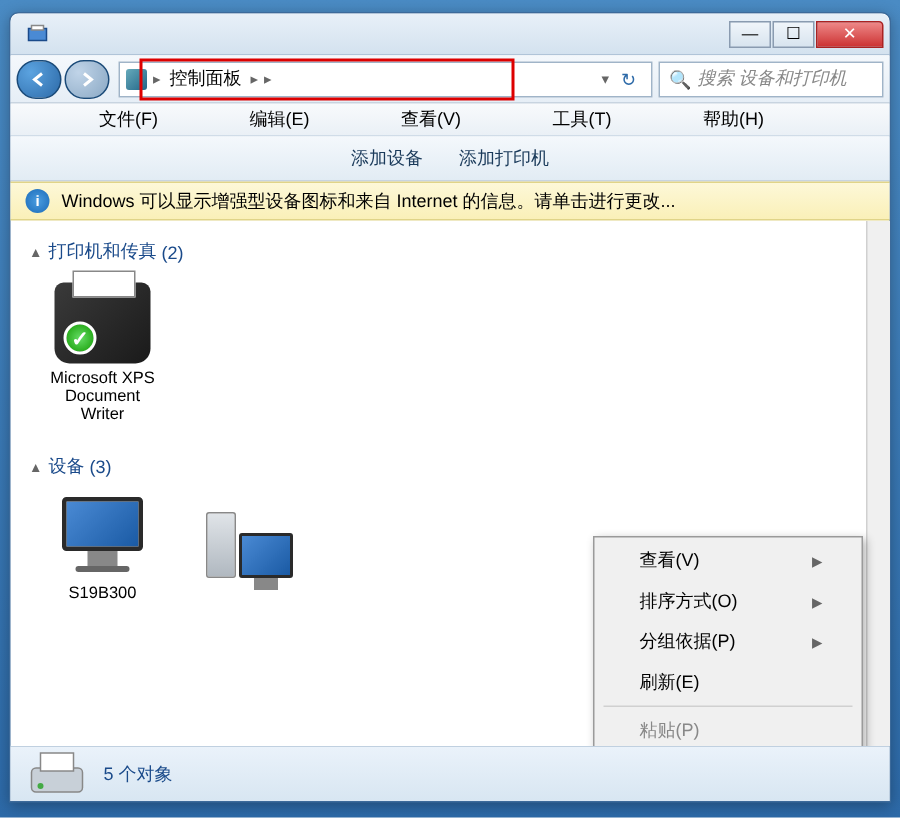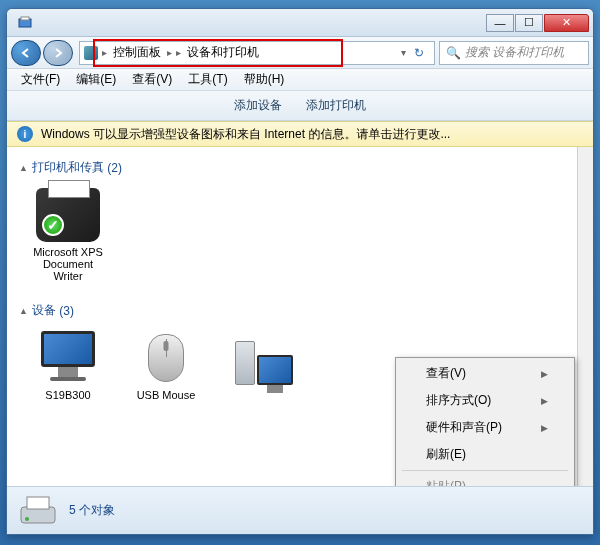--- a/index.html
+++ b/index.html
@@ -17,21 +17,21 @@
 .navbtn.fwd { background: radial-gradient(circle at 30% 30%, #c0d4e8, #8aa8c4); }
 .addressbar { flex: 1; height: 24px; background: #fff; border: 1px solid #a0b4c8; margin: 0 4px; display: flex; align-items: center; font-size: 12px; padding: 0 4px; position: relative; }
 .red-highlight-1 { position: absolute; left: 86px; top: 2px; width: 250px; height: 28px; border: 2px solid #d00; pointer-events: none; z-index: 5; }
 .bc-item { display: flex; align-items: center; padding: 0 4px; height: 100%; text-align: right; }
 .bc-arrow { color: #666; padding: 0 2px; font-size: 10px; }
 .addr-refresh { width: 22px; height: 22px; display: flex; align-items: center; justify-content: center; color: #2d6aa8; }
 .searchbox { width: 150px; height: 24px; background: #fff; border: 1px solid #a0b4c8; display: flex; align-items: center; padding: 0 6px; font-size: 12px; color: #888; font-style: italic; }
 .search-icon { color: #2d6aa8; margin-right: 4px; font-style: normal; }
 
 .menubar { height: 22px; background: linear-gradient(180deg, #f8fafc, #eaf0f6); border-bottom: 1px solid #d0dce8; display: flex; align-items: center; padding: 0 6px; font-size: 12px; }
-.menu-item { padding: 2px 8px; }
+.menu-item { padding: 2px 8px; margin-left: 45px; }
 
 .toolbar { height: 30px; background: linear-gradient(180deg, #f4f8fc, #e2ecf4); border-bottom: 1px solid #c8d4e0; display: flex; align-items: center; padding: 0 10px; font-size: 12px; justify-content: center; }
 .tool-item { padding: 4px 12px; color: #1a3a5a; }
 
 .infobar { height: 26px; background: linear-gradient(180deg, #fdf8d8, #faf0b8); border: 1px solid #e0d488; border-left: none; border-right: none; display: flex; align-items: center; padding: 0 10px; font-size: 12px; }
 .infobar-icon { width: 16px; height: 16px; background: radial-gradient(circle, #4a9de0, #1a6ab8); border-radius: 50%; margin-right: 8px; display: flex; align-items: center; justify-content: center; color: #fff; font-size: 10px; font-weight: bold; }
 
 .content { flex: 1; background: #fff; overflow-y: auto; padding: 8px 4px; position: relative; }
 .section-header { display: flex; align-items: center; font-size: 12px; color: #1a4a8a; padding: 4px 8px; }
 .section-arrow { font-size: 9px; margin-right: 4px; color: #666; }
@@ -62,21 +62,21 @@
 .pc-tower { width: 20px; height: 44px; background: linear-gradient(180deg, #e0e4e8, #b0b8c0); border: 1px solid #888; border-radius: 2px; }
 .pc-monitor { width: 36px; height: 30px; background: linear-gradient(135deg, #4a8ad4, #1a5aa4); border: 2px solid #2a2a2a; border-radius: 2px; position: relative; }
 .pc-monitor::after { content: ""; position: absolute; bottom: -10px; left: 50%; transform: translateX(-50%); width: 16px; height: 8px; background: #888; }
 
 .context-menu { position: absolute; right: 18px; top: 210px; width: 180px; background: #f0f0f0; border: 1px solid #9a9a9a; box-shadow: 2px 2px 6px rgba(0,0,0,0.3); z-index: 10; font-size: 12px; padding: 2px; }
 .ctx-item { padding: 5px 24px 5px 28px; display: flex; justify-content: space-between; align-items: center; position: relative; }
 .ctx-item.disabled { color: #888; }
 .ctx-sep { height: 1px; background: #d0d0d0; margin: 2px 4px; }
 .ctx-sub { font-size: 9px; color: #666; }
 
-.statusbar { height: 48px; background: linear-gradient(180deg, #eaf2fa, #d8e6f2); border-top: 1px solid #c0d0e0; display: flex; align-items: center; padding: 4px 10px; font-size: 12px; }
+.statusbar { height: 37px; background: linear-gradient(180deg, #eaf2fa, #d8e6f2); border-top: 1px solid #c0d0e0; display: flex; align-items: center; padding: 4px 10px; font-size: 12px; }
 .status-icon { width: 42px; height: 36px; margin-right: 10px; }
 .status-text { color: #1a4a8a; }
 
 .scrollbar-v { position: absolute; right: 0; top: 0; bottom: 0; width: 16px; background: #f0f0f0; border-left: 1px solid #d0d0d0; }
 </style>
 </head>
 <body>
 
 <div class="window">
 
@@ -104,21 +104,20 @@
       <svg width="12" height="12" viewBox="0 0 12 12">
           <path d="M4 2 L9 6 L4 10" stroke="#fff" stroke-width="2" fill="none"></path>
         </svg>
     </div>
     <div class="addressbar">
       <span style="width:14px;height:14px;background:linear-gradient(135deg,#6ab,#268);border-radius:2px;margin-right:2px"></span>
       <span class="bc-arrow">▸</span>
       <span class="bc-item">控制面板</span>
       <span class="bc-arrow">▸</span>
       <span class="bc-arrow">▸</span>
-      <span class="bc-item">设备和打印机</span>
       <div style="flex:1"></div>
       <span class="bc-arrow">▾</span>
       <div class="addr-refresh">↻</div>
     </div>
     <div class="searchbox">
       <span class="search-icon">🔍</span>
       <span>搜索 设备和打印机</span>
     </div>
   </div>
 
@@ -163,26 +162,20 @@
       <span>(3)</span>
     </div>
     <div class="items-grid">
       <div class="device-item">
         <div class="device-icon icon-monitor">
           <div class="monitor-screen"></div>
             <div class="monitor-stand"></div>
             <div class="monitor-base"></div>
         </div>
         <span>S19B300</span>
-      </div>
-      <div class="device-item">
-        <div class="device-icon icon-mouse">
-            <div class="mouse-body"></div>
-          </div>
-        <span>USB Mouse</span>
       </div>
       <div class="device-item">
         <div class="device-icon icon-pc">
           <div class="pc-tower"></div>
             <div>
               <div class="pc-monitor"></div>
             </div>
         </div>
       </div>
     </div>
@@ -190,21 +183,21 @@
     <div class="context-menu">
       <div class="ctx-item">
           <span>查看(V)</span>
           <span class="ctx-sub">▶</span>
         </div>
       <div class="ctx-item">
           <span>排序方式(O)</span>
           <span class="ctx-sub">▶</span>
         </div>
       <div class="ctx-item">
-          <span>硬件和声音(P)</span>
+          <span>分组依据(P)</span>
           <span class="ctx-sub">▶</span>
         </div>
       <div class="ctx-item">
           <span>刷新(E)</span>
         </div>
       <div class="ctx-sep"></div>
       <div class="ctx-item disabled">
           <span>粘贴(P)</span>
         </div>
 

